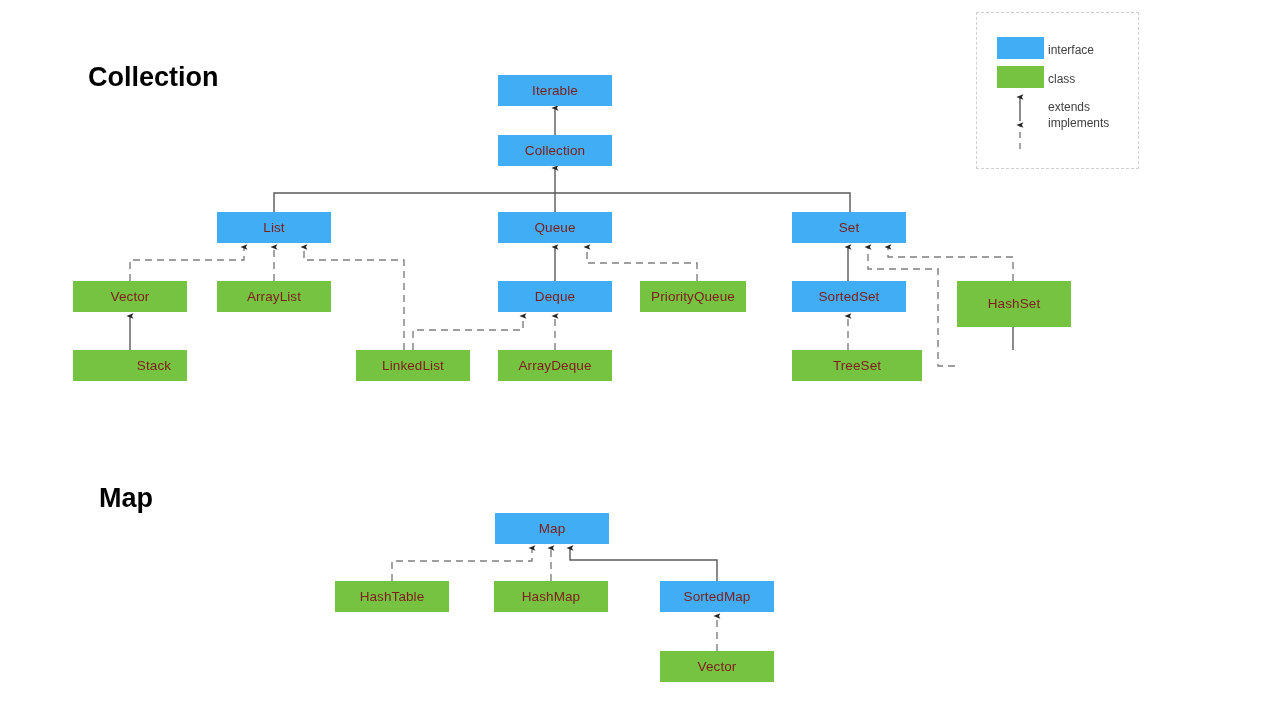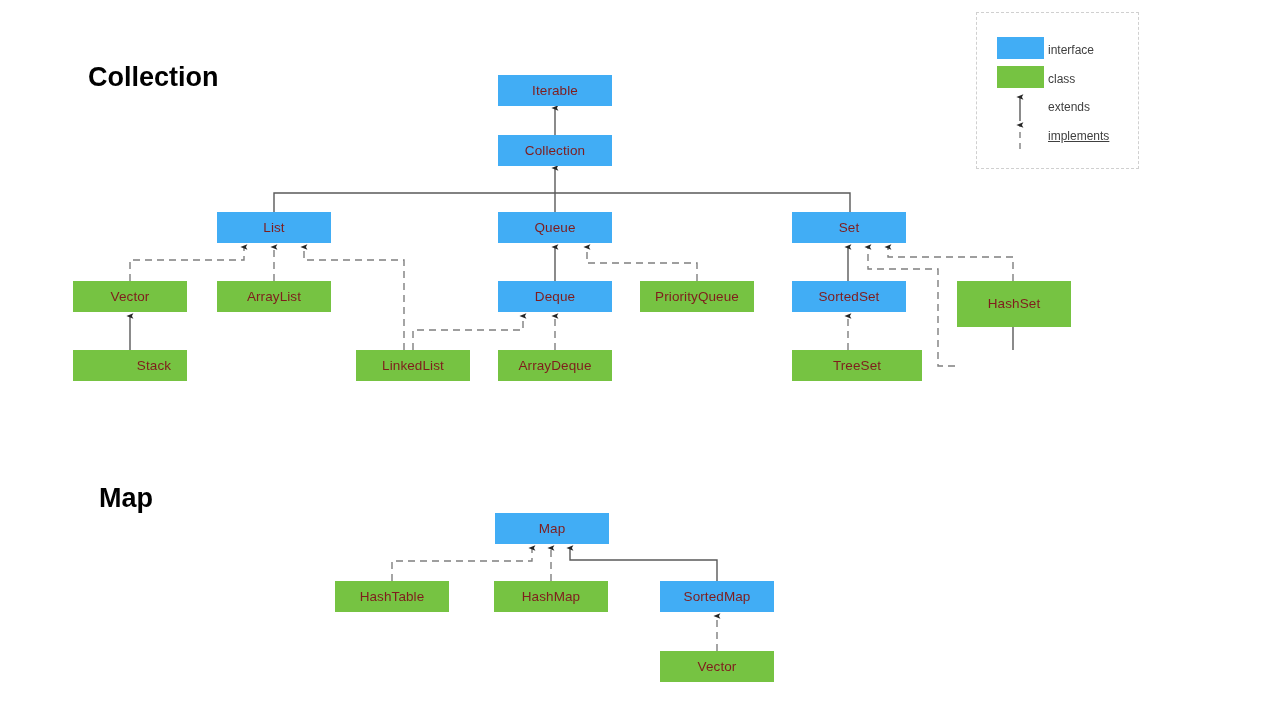--- a/index.html
+++ b/index.html
@@ -160,21 +160,21 @@
   </div>
   <div class="node klass" style="left:73px; top:281px; width:114px; height:31px;">
     <span>Vector</span>
   </div>
   <div class="node klass" style="left:217px; top:281px; width:114px; height:31px;">
     <span>ArrayList</span>
   </div>
   <div class="node interface" style="left:498px; top:281px; width:114px; height:31px;">
     <span>Deque</span>
   </div>
-  <div class="node klass" style="left:640px; top:281px; width:114px; height:31px;">
+  <div class="node klass" style="left:640px; top:281px; width:106px; height:31px;">
     <span>PriorityQueue</span>
   </div>
   <div class="node interface" style="left:792px; top:281px; width:114px; height:31px;">
     <span>SortedSet</span>
   </div>
   <div class="node klass" style="left:957px; top:281px; width:114px; height:46px;">
     <span>HashSet</span>
   </div>
   <div class="node klass" style="left:73px; top:350px; width:114px; height:31px;padding-left:48px;">
     <span>Stack</span>
@@ -215,16 +215,16 @@
       <defs>
         <marker id="lg-ah" markerWidth="8" markerHeight="8" refX="3.2" refY="4" orient="auto" markerUnits="userSpaceOnUse">
           <path d="M3.2,0.4 L6.0,7.4 L3.2,5.9 L0.4,7.4 Z" fill="#262626"></path>
         </marker>
       </defs>
       <path d="M43,108 L43,84" fill="none" stroke="#595959" stroke-width="1.4" marker-end="url(#lg-ah)"></path>
       <path d="M43,136 L43,112" fill="none" stroke="#7f7f7f" stroke-width="1.4" stroke-dasharray="6,5" marker-end="url(#lg-ah)"></path>
     </svg>
 
     <div class="legend-label" style="left:71px; top:88px;">extends</div>
-    <div class="legend-label" style="left:71px; top:117px;text-decoration:underline;">implements</div>
+    <div class="legend-label" style="left:71px; top:104px;">implements</div>
   </div>
 
 </div>
 
 </body></html>

